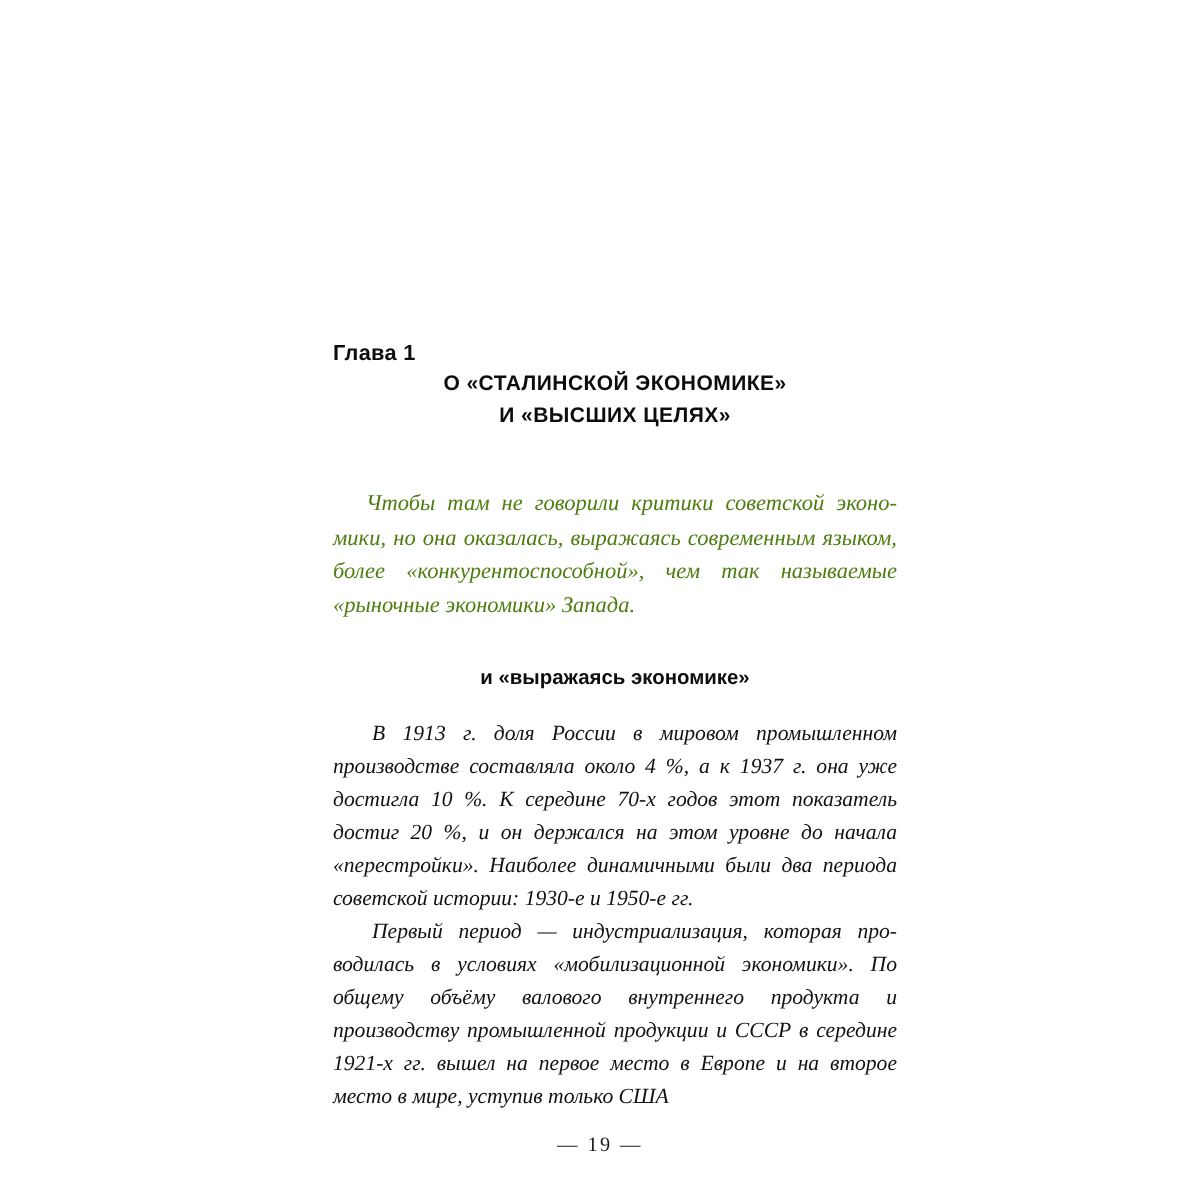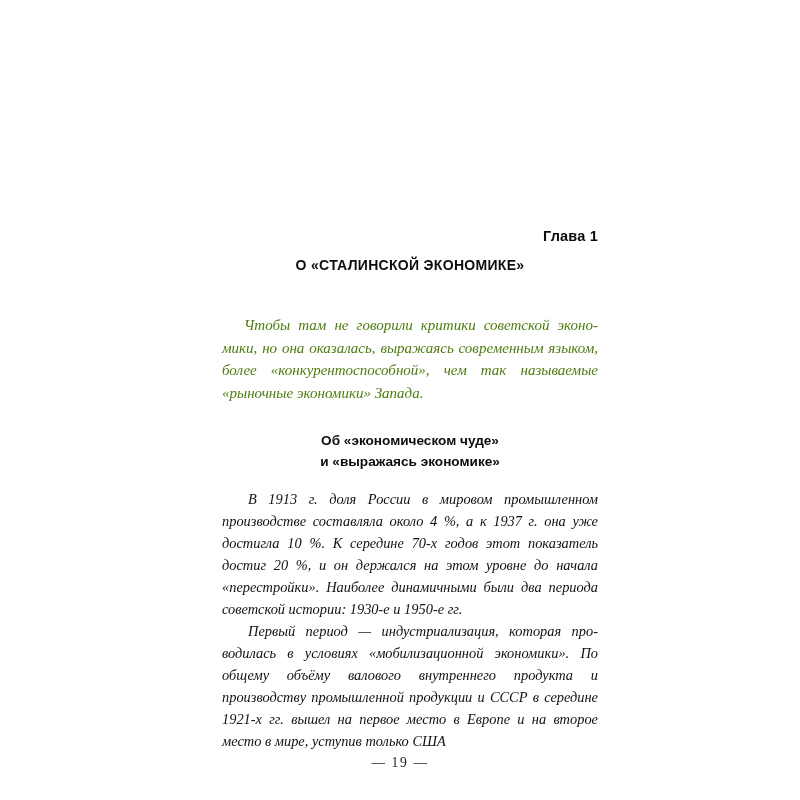--- a/index.html
+++ b/index.html
@@ -24,22 +24,22 @@
     position: absolute;
     left: 222px;
     top: 228px;
     width: 376px;
   }
   .chapter-label {
     font-family: "Liberation Sans", sans-serif;
     font-weight: bold;
     font-size: 14.5px;
     letter-spacing: 0.2px;
-    text-align: right;
-    margin: 0 0 11px 0;
+    text-align: left;
+    margin: 0 0 1px 0;
     color: #0d0d0d;
   }
   .chapter-title {
     font-family: "Liberation Sans", sans-serif;
     font-weight: bold;
     font-size: 14px;
     text-align: center;
     line-height: 1.5;
     letter-spacing: 0.3px;
     margin: 0;
@@ -96,26 +96,26 @@
 </head>
 <body>
 
 <div class="page">
   <div class="content">
 
     <h1 class="chapter-label">Глава 1</h1>
 
     <h2 class="chapter-title">
       <span class="line">О «СТАЛИНСКОЙ ЭКОНОМИКЕ»</span>
+      <span class="line">И «ВЫСШИХ ЦЕЛЯХ»</span>
     </h2>
 
     <p class="epigraph">Чтобы там не говорили критики советской эконо­мики, но она оказалась, выражаясь современным язы­ком, более «конкурентоспособной», чем так называемые «рыночные экономики» Запада.</p>
 
     <h3 class="subhead">
-      <span class="line">Об «экономическом чуде»</span>
       <span class="line">и «выражаясь экономике»</span>
     </h3>
 
     <p class="body-par">В 1913 г. доля России в мировом промышленном производстве составляла около 4 %, а к 1937 г. она уже достигла 10 %. К середине 70-х годов этот показатель достиг 20 %, и он держался на этом уровне до начала «перестройки». Наиболее динамичными были два пе­риода советской истории: 1930-е и 1950-е гг.</p>
     <p class="body-par tight">Первый период — индустриализация, которая про­водилась в условиях «мобилизационной экономики». По общему объёму валового внутреннего продукта и производству промышленной продукции и СССР в середине 1921-х гг. вышел на первое место в Евро­пе и на второе место в мире, уступив только США</p>
 
   </div>
 
   <div class="folio">— 19 —</div>
 </div>

